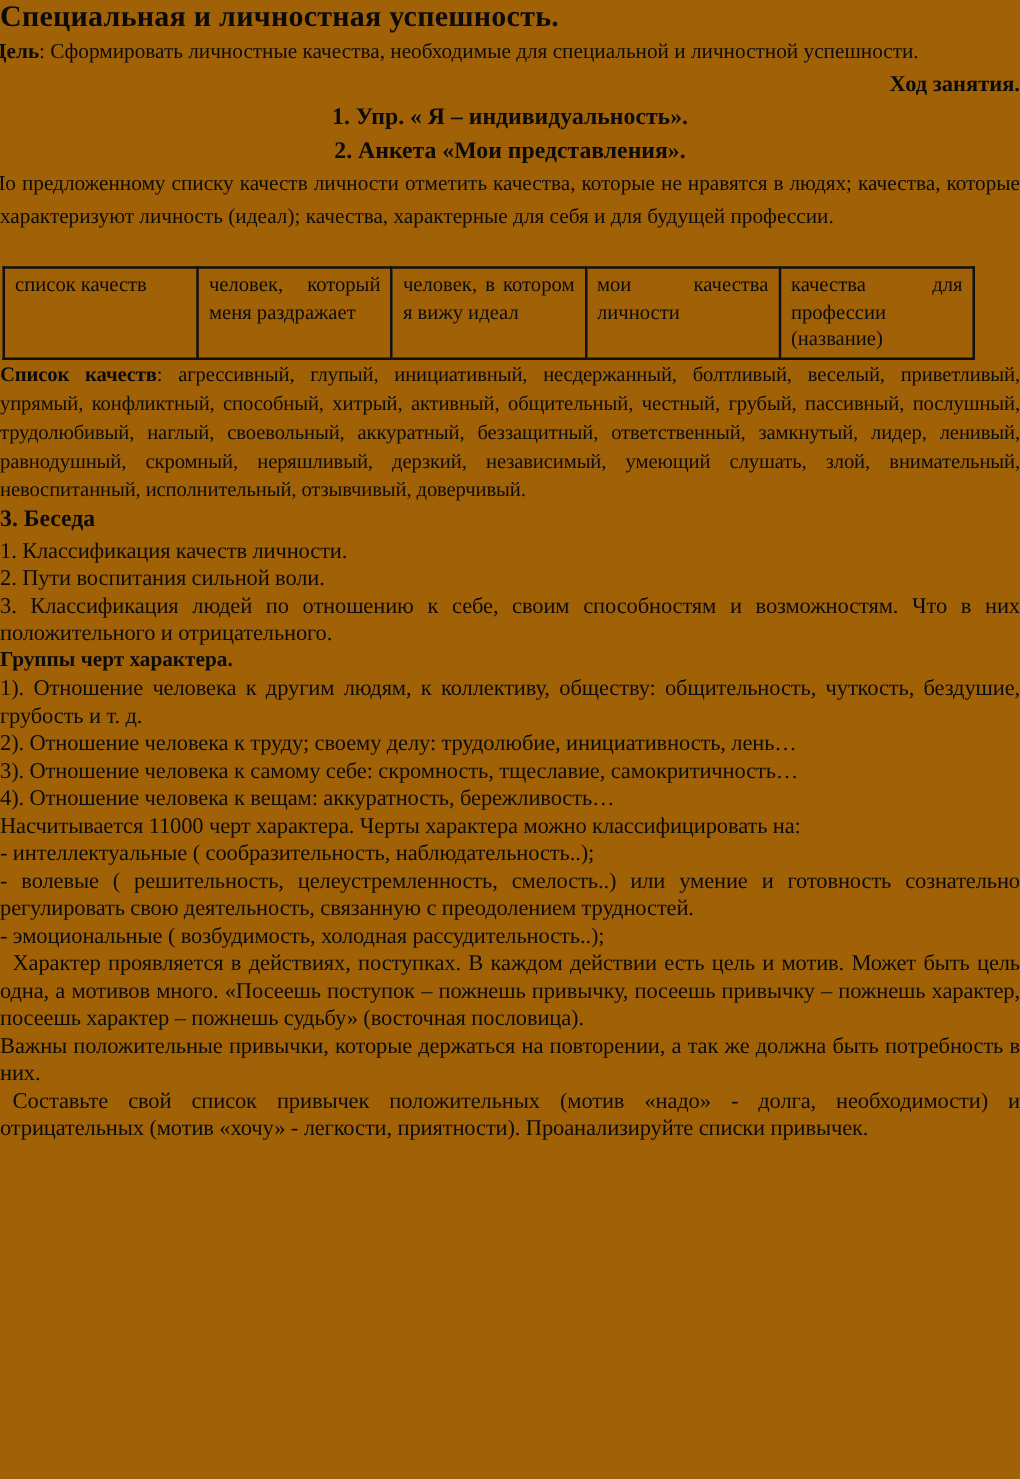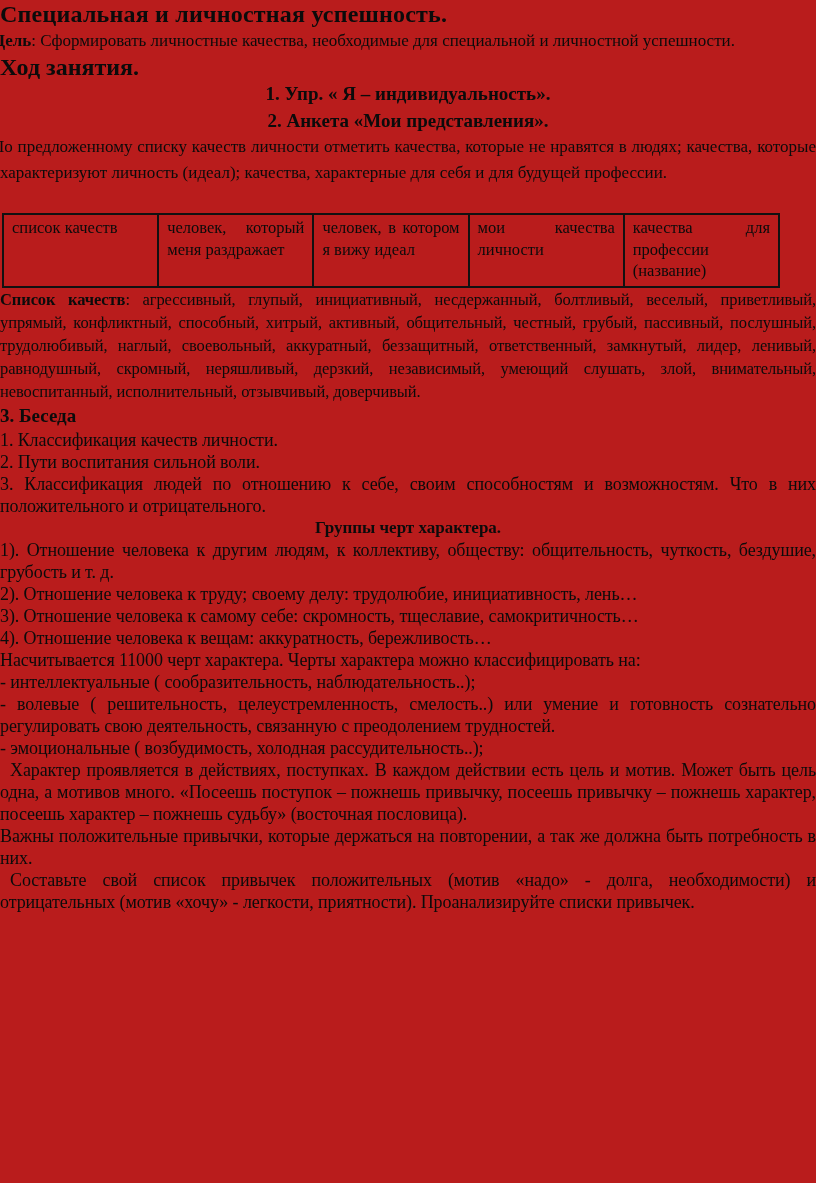--- a/index.html
+++ b/index.html
@@ -1,20 +1,20 @@
 <!DOCTYPE html>
 <html lang="ru"><head>
 <meta charset="utf-8">
 <style>
   html, body { margin: 0; padding: 0; background: #ffffff; }
   .page {
     position: relative;
     width: 816px;
     height: 1183px;
-    background: #b91c1c;
+    background: #a16207;
     color: #0b0b0b;
     font-family: "Liberation Serif", "DejaVu Serif", serif;
     overflow: hidden;
   }
   .page p { margin: 0; }
 
   .doc-title {
     font-weight: bold;
     font-size: 24px;
     line-height: 28px;
@@ -23,23 +23,23 @@
   }
   .goal {
     font-size: 17px;
     line-height: 26px;
     text-align: justify;
     margin: 18px 22px 0 68px;
     text-indent: -8px;
   }
   .center-heading {
     font-weight: bold;
-    font-size: 24px;
+    font-size: 18px;
     line-height: 26px;
-    text-align: left;
+    text-align: right;
     margin: 14px 120px 0 40px;
   }
   .num-heading {
     font-weight: bold;
     font-size: 19px;
     line-height: 27px;
     margin: 15px 20px 0 62px;
     text-align: center;
   }
   .body-up {
@@ -84,21 +84,20 @@
     font-size: 18px;
     line-height: 22px;
     text-align: justify;
     margin: 0 14px 0 63px;
     letter-spacing: -0.1px;
   }
   .groups-heading {
     font-weight: bold;
     font-size: 17px;
     line-height: 22px;
-    text-align: center;
     margin: 0 40px 0 64px;
   }
   .indent10 { text-indent: 10px; }
 </style>
 </head>
 <body>
 
 <div class="page">
 
   <p class="doc-title">Специальная и личностная успешность.</p>

